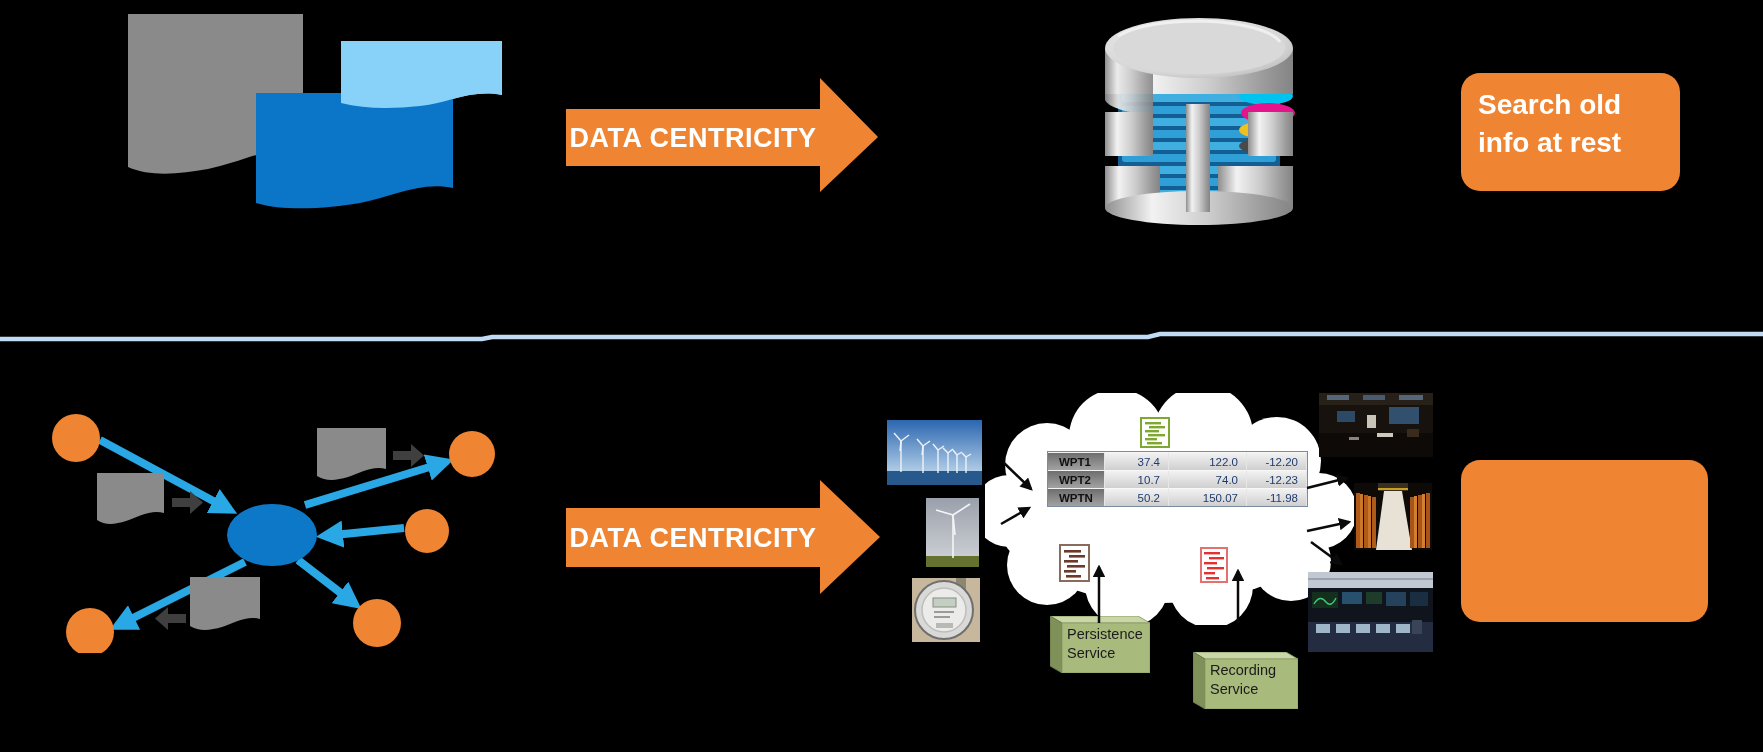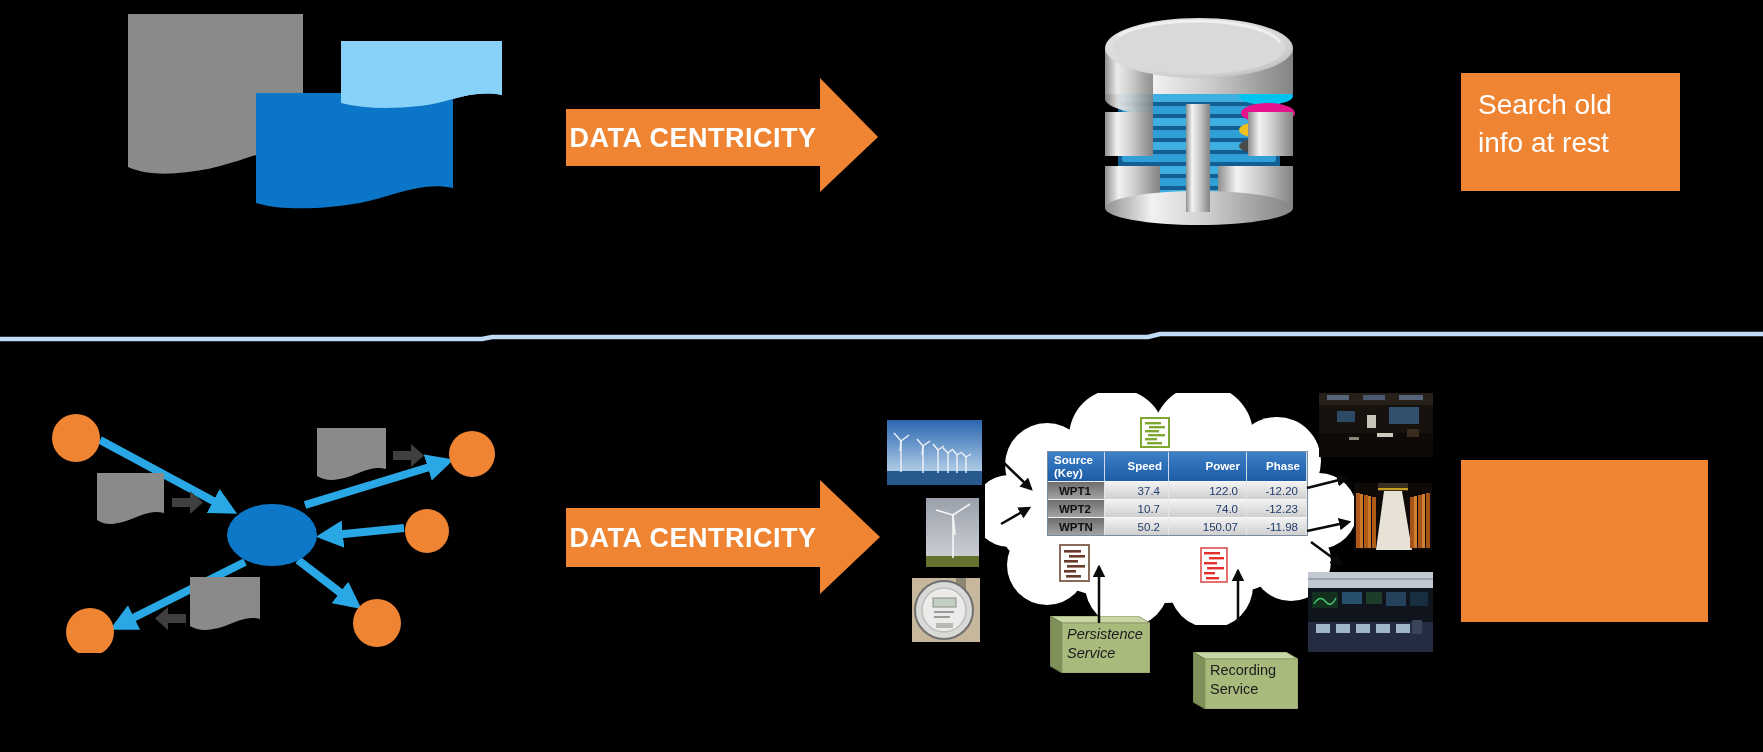--- a/index.html
+++ b/index.html
@@ -1,19 +1,19 @@
 <!DOCTYPE html>
 <html><head>
 <meta charset="utf-8">
 <style>
   html,body{margin:0;padding:0;background:#000;}
   #stage{position:relative;width:1763px;height:752px;background:#000;overflow:hidden;
          font-family:"Liberation Sans",sans-serif;}
   .abs{position:absolute;}
-  .result-box{position:absolute;background:#EF8432;color:#fff;font-weight:normal;}
+  .result-box{position:absolute;background:#EF8432;color:#fff;font-weight:bold;border-radius:19px;}
   .result-box .line{display:block;padding-left:17px;}
   .photo{position:absolute;overflow:hidden;}
   
   #stream-table{position:absolute;left:1047px;top:451px;width:259px;
     border:1px solid #7a8aa0;background:#fff;z-index:6;font-family:"Liberation Sans",sans-serif;}
   #stream-table .hrow{display:grid;grid-template-columns:57px 64px 78px 60px;height:29px;}
   #stream-table .drow{display:grid;grid-template-columns:57px 64px 78px 60px;height:18px;}
   #stream-table .hcell{background:linear-gradient(180deg,#3e80c6 0%,#2a6cb5 55%,#1d5ca6 100%);
     color:#fff;font-size:11.5px;font-weight:bold;display:flex;align-items:center;
     line-height:1.05;border-right:1px solid #cfd9e8;box-sizing:border-box;padding:0 6px;}
@@ -218,26 +218,20 @@
       <circle cx="24" cy="118" r="36"></circle>
       <circle cx="334" cy="118" r="38"></circle>
       <circle cx="62" cy="172" r="40"></circle>
       <circle cx="142" cy="192" r="42"></circle>
       <circle cx="226" cy="193" r="42"></circle>
       <circle cx="306" cy="168" r="40"></circle>
     </g>
   </svg>
 
   <div id="stream-table">
-    <div class="hrow">
-      <div class="hcell">Source (Key)</div>
-      <div class="hcell num">Speed</div>
-      <div class="hcell num">Power</div>
-      <div class="hcell num">Phase</div>
-    </div>
     <div class="drow">
       <div class="kcell">WPT1</div>
       <div class="vcell">37.4</div>
       <div class="vcell">122.0</div>
       <div class="vcell">-12.20</div>
     </div>
     <div class="drow">
       <div class="kcell">WPT2</div>
       <div class="vcell">10.7</div>
       <div class="vcell">74.0</div>
@@ -295,21 +289,21 @@
       <line x1="18" y1="74" x2="46" y2="101" marker-end="url(#mBlk)"></line>
       <line x1="16" y1="136" x2="44" y2="120" marker-end="url(#mBlk)"></line>
       <line x1="322" y1="100" x2="362" y2="90" marker-end="url(#mBlk)"></line>
       <line x1="322" y1="143" x2="364" y2="134" marker-end="url(#mBlk)"></line>
       <line x1="326" y1="154" x2="356" y2="176" marker-end="url(#mBlk)"></line>
       <line x1="114" y1="235" x2="114" y2="179" marker-end="url(#mBlk)"></line>
       <line x1="253" y1="235" x2="253" y2="183" marker-end="url(#mBlk)"></line>
     </g>
   </svg>
 
-  <div class="svc-box" style="left:1050px;top:616px;width:100px;height:45px;font-style:italic;">
+  <div class="svc-box" style="left:1050px;top:616px;width:100px;height:45px;">
     <svg width="100" height="57" viewBox="0 0 100 57">
       <polygon points="0,0 88,0 100,7 12,7" fill="#C9D6A6" stroke="#7f915a" stroke-width="0.8"></polygon>
       <polygon points="0,0 12,7 12,57 0,50" fill="#7F9158" stroke="#6a7a4a" stroke-width="0.8"></polygon>
       <rect x="12" y="7" width="88" height="50" fill="#A9BA7D" stroke="#8a9b63" stroke-width="0.8"></rect>
     </svg>
     <div class="svc-label">Persistence Service</div>
   </div>
   <div class="svc-box" style="left:1193px;top:616px;width:105px;height:57px;margin-top:36px;">
     <svg width="105" height="57" viewBox="0 0 105 57">
       <polygon points="0,0 93,0 105,7 12,7" fill="#C9D6A6" stroke="#7f915a" stroke-width="0.8"></polygon>

